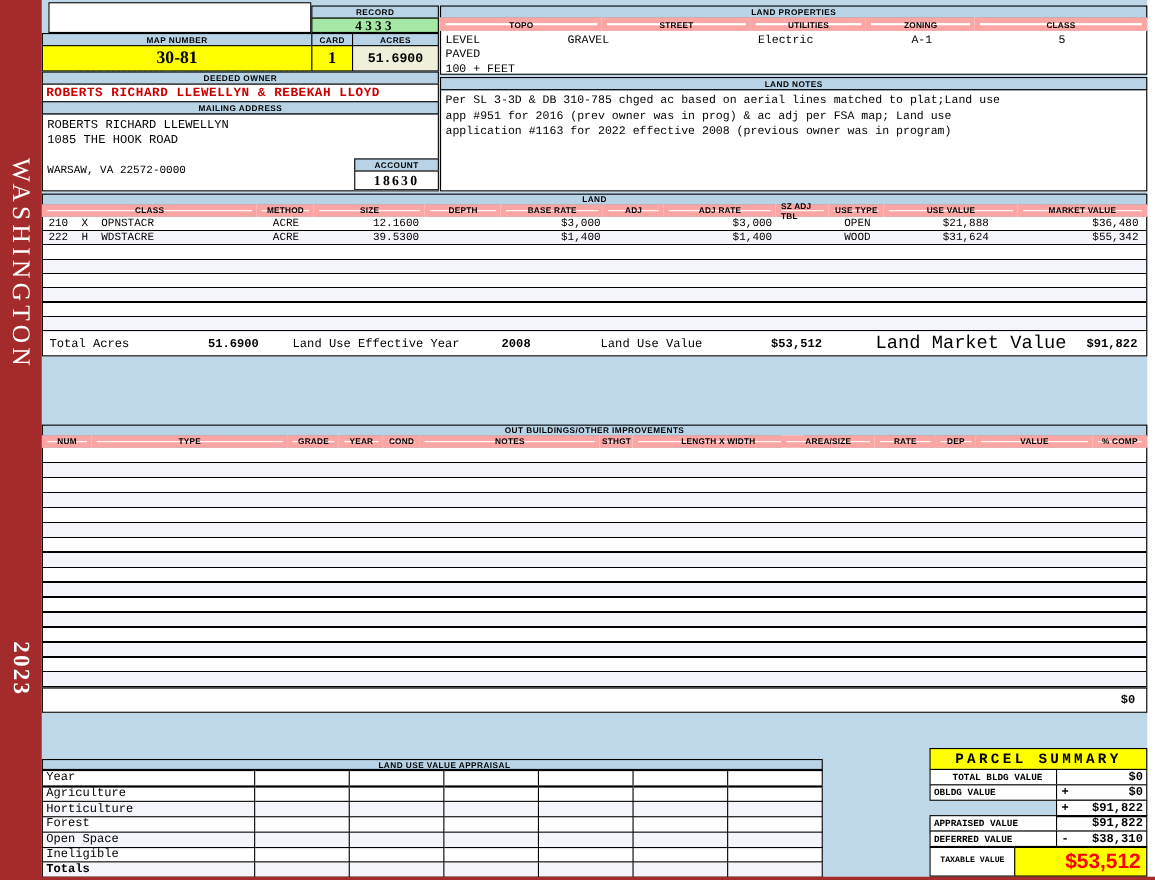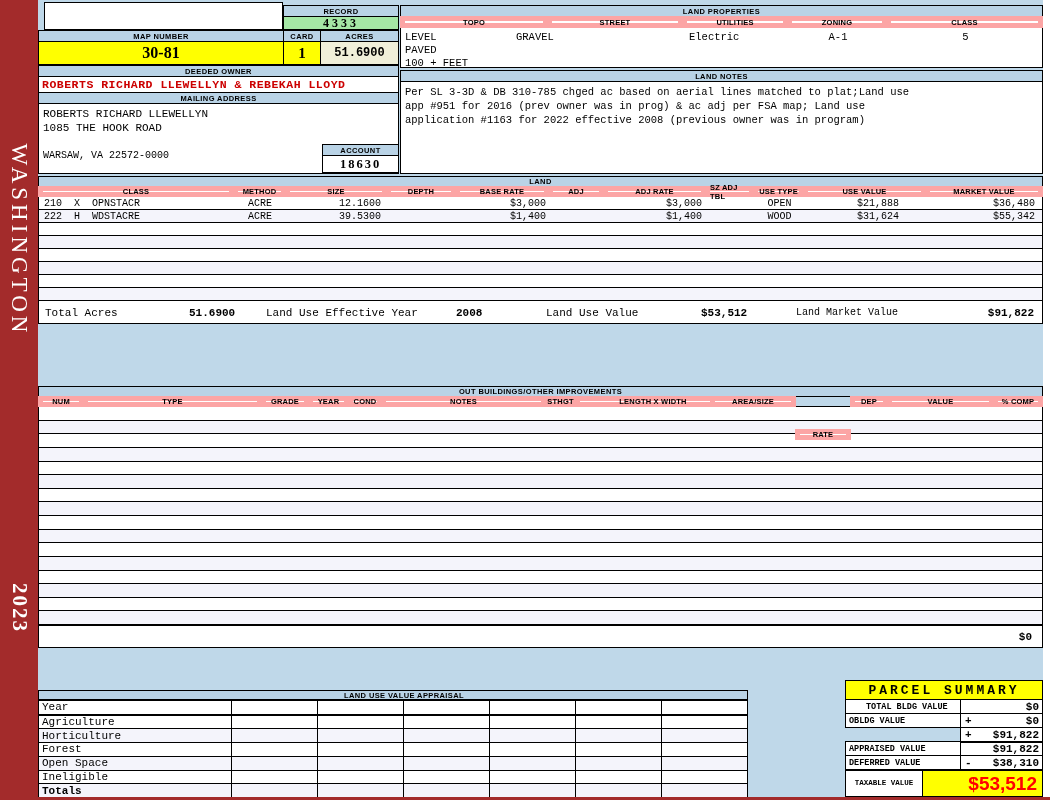--- a/index.html
+++ b/index.html
@@ -138,35 +138,35 @@
     <span class="cell mono rt" style="left:887px;top:14px;width:113px;padding-right:4px;">$55,342</span>
   </div>
 
   <div class="a wb" style="left:38px;top:300px;width:1005px;height:24px;z-index:2;">
     <span class="cell mono" style="left:6px;top:6px;font-size:11px;">Total Acres</span>
     <span class="cell mono b" style="left:150px;top:6px;font-size:11px;">51.6900</span>
     <span class="cell mono" style="left:227px;top:6px;font-size:11px;">Land Use Effective Year</span>
     <span class="cell mono b" style="left:417px;top:6px;font-size:11px;">2008</span>
     <span class="cell mono" style="left:507px;top:6px;font-size:11px;">Land Use Value</span>
     <span class="cell mono b" style="left:662px;top:6px;font-size:11px;">$53,512</span>
-    <span class="cell mono" style="left:757px;top:6px;font-size:10px;">Land Market Value</span>
+    <span class="cell mono" style="left:757px;top:6px;font-size:17px;">Land Market Value</span>
     <span class="cell mono b rt" style="left:900px;top:6px;width:99px;padding-right:4px;font-size:11px;">$91,822</span>
   </div>
 
   <div class="a strip" style="left:38px;top:386px;width:1005px;height:11px;">OUT BUILDINGS/OTHER IMPROVEMENTS</div>
   <div class="a hc" style="left:38px;top:396px;width:46px;height:11px;">NUM</div>
   <div class="a hc" style="left:83px;top:396px;width:179px;height:11px;">TYPE</div>
   <div class="a hc" style="left:261px;top:396px;width:48px;height:11px;">GRADE</div>
   <div class="a hc" style="left:308px;top:396px;width:41px;height:11px;">YEAR</div>
   <div class="a hc" style="left:348px;top:396px;width:34px;height:11px;">COND</div>
   <div class="a hc" style="left:381px;top:396px;width:165px;height:11px;">NOTES</div>
   <div class="a hc" style="left:545px;top:396px;width:31px;height:11px;">STHGT</div>
   <div class="a hc" style="left:575px;top:396px;width:156px;height:11px;">LENGTH X WIDTH</div>
   <div class="a hc" style="left:710px;top:396px;width:86px;height:11px;">AREA/SIZE</div>
-  <div class="a hc" style="left:795px;top:396px;width:56px;height:11px;margin-top:33px;">RATE</div>
+  <div class="a hc" style="left:795px;top:396px;width:56px;height:11px;">RATE</div>
   <div class="a hc" style="left:850px;top:396px;width:38px;height:11px;">DEP</div>
   <div class="a hc" style="left:887px;top:396px;width:107px;height:11px;">VALUE</div>
   <div class="a hc" style="left:993px;top:396px;width:50px;height:11px;">% COMP</div>
   <div class="a ob-body" style="left:38px;top:406px;width:1005px;height:220px;"></div>
   <div class="a wb" style="left:38px;top:625px;width:1005px;height:23px;z-index:2;">
     <span class="cell mono b rt" style="left:900px;top:5px;width:99px;padding-right:6px;font-size:11px;">$0</span>
   </div>
 
   <div class="a strip" style="left:38px;top:690px;width:710px;height:10px;padding-left:22px;">LAND USE VALUE APPRAISAL</div>
   <table id="appraisal-table" class="a" style="left:38px;top:700px;">

